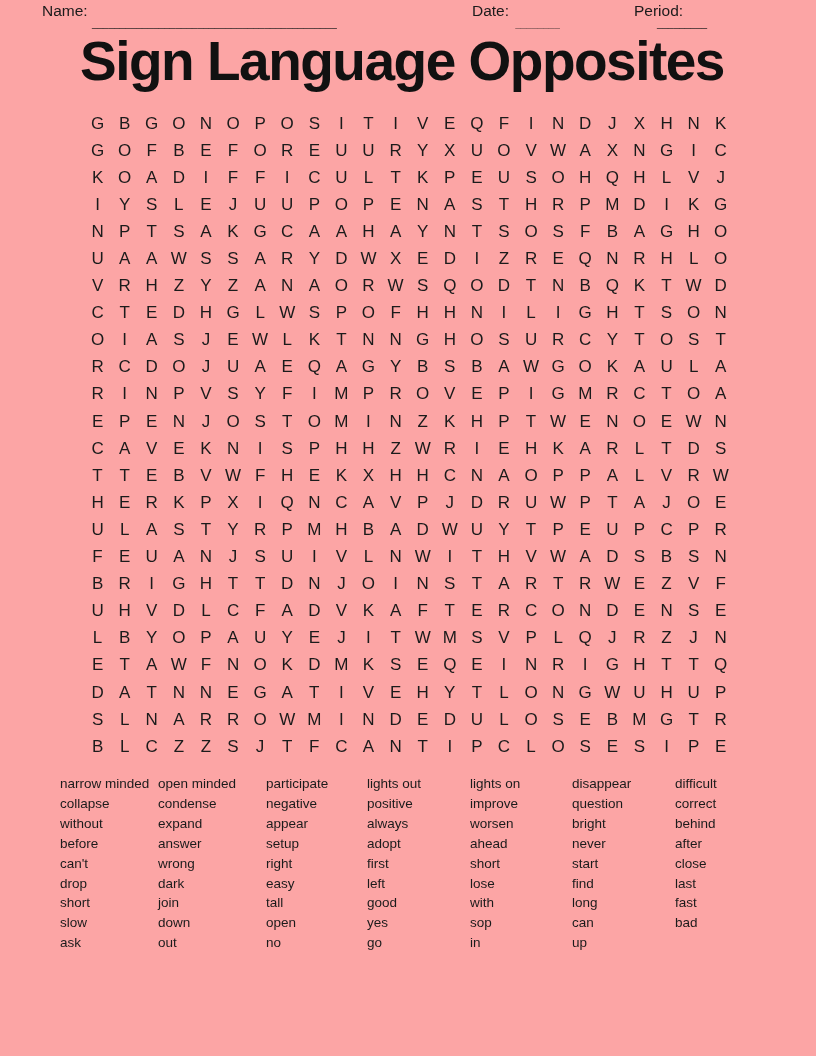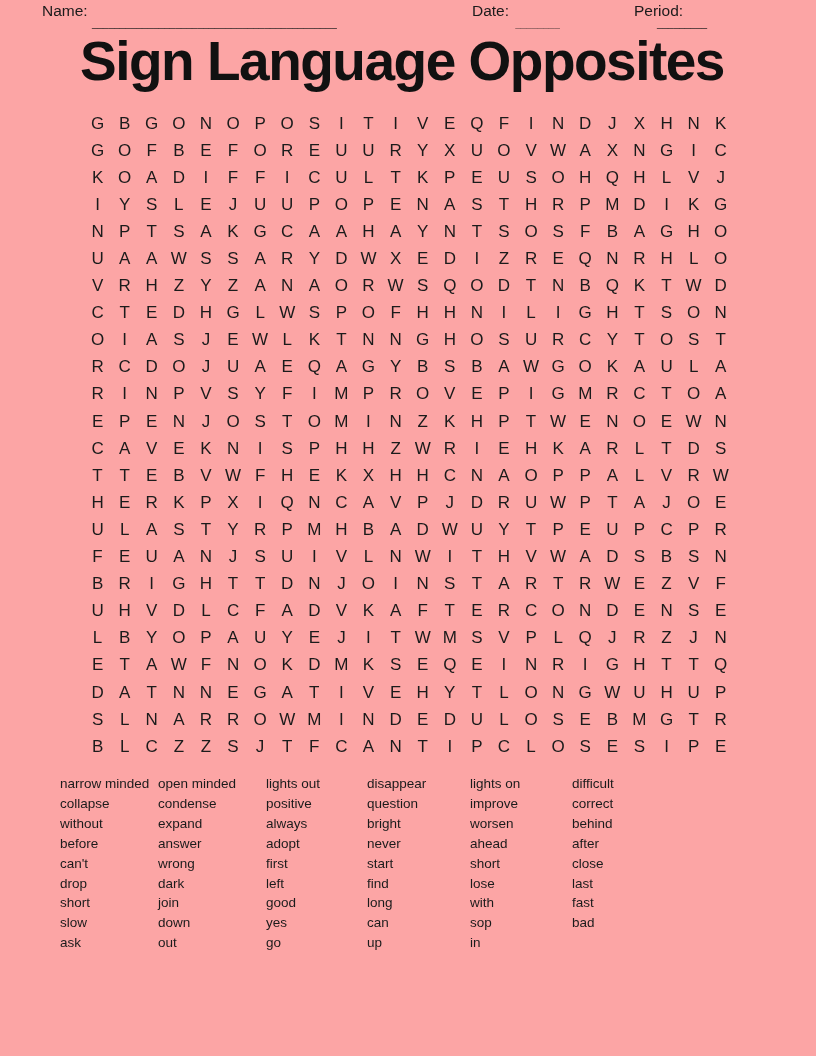--- a/index.html
+++ b/index.html
@@ -686,53 +686,64 @@
         <div class="word">condense</div>
         <div class="word">expand</div>
         <div class="word">answer</div>
         <div class="word">wrong</div>
         <div class="word">dark</div>
         <div class="word">join</div>
         <div class="word">down</div>
         <div class="word">out</div>
       </div>
       <div class="word-col">
+        <div class="word">participate</div>
+        <div class="word">negative</div>
+        <div class="word">appear</div>
+        <div class="word">setup</div>
+        <div class="word">right</div>
+        <div class="word">easy</div>
+        <div class="word">tall</div>
+        <div class="word">open</div>
+        <div class="word">no</div>
+      </div>
+      <div class="word-col">
         <div class="word">lights out</div>
         <div class="word">positive</div>
         <div class="word">always</div>
         <div class="word">adopt</div>
         <div class="word">first</div>
         <div class="word">left</div>
         <div class="word">good</div>
         <div class="word">yes</div>
         <div class="word">go</div>
+      </div>
+      <div class="word-col">
+        <div class="word">lights on</div>
+        <div class="word">improve</div>
+        <div class="word">worsen</div>
+        <div class="word">ahead</div>
+        <div class="word">short</div>
+        <div class="word">lose</div>
+        <div class="word">with</div>
+        <div class="word">sop</div>
+        <div class="word">in</div>
       </div>
       <div class="word-col">
         <div class="word">disappear</div>
         <div class="word">question</div>
         <div class="word">bright</div>
         <div class="word">never</div>
         <div class="word">start</div>
         <div class="word">find</div>
         <div class="word">long</div>
         <div class="word">can</div>
         <div class="word">up</div>
       </div>
       <div class="word-col">
-        <div class="word">lights on</div>
-        <div class="word">improve</div>
-        <div class="word">worsen</div>
-        <div class="word">ahead</div>
-        <div class="word">short</div>
-        <div class="word">lose</div>
-        <div class="word">with</div>
-        <div class="word">sop</div>
-        <div class="word">in</div>
-      </div>
-      <div class="word-col">
         <div class="word">difficult</div>
         <div class="word">correct</div>
         <div class="word">behind</div>
         <div class="word">after</div>
         <div class="word">close</div>
         <div class="word">last</div>
         <div class="word">fast</div>
         <div class="word">bad</div>
       </div>
     </div>

